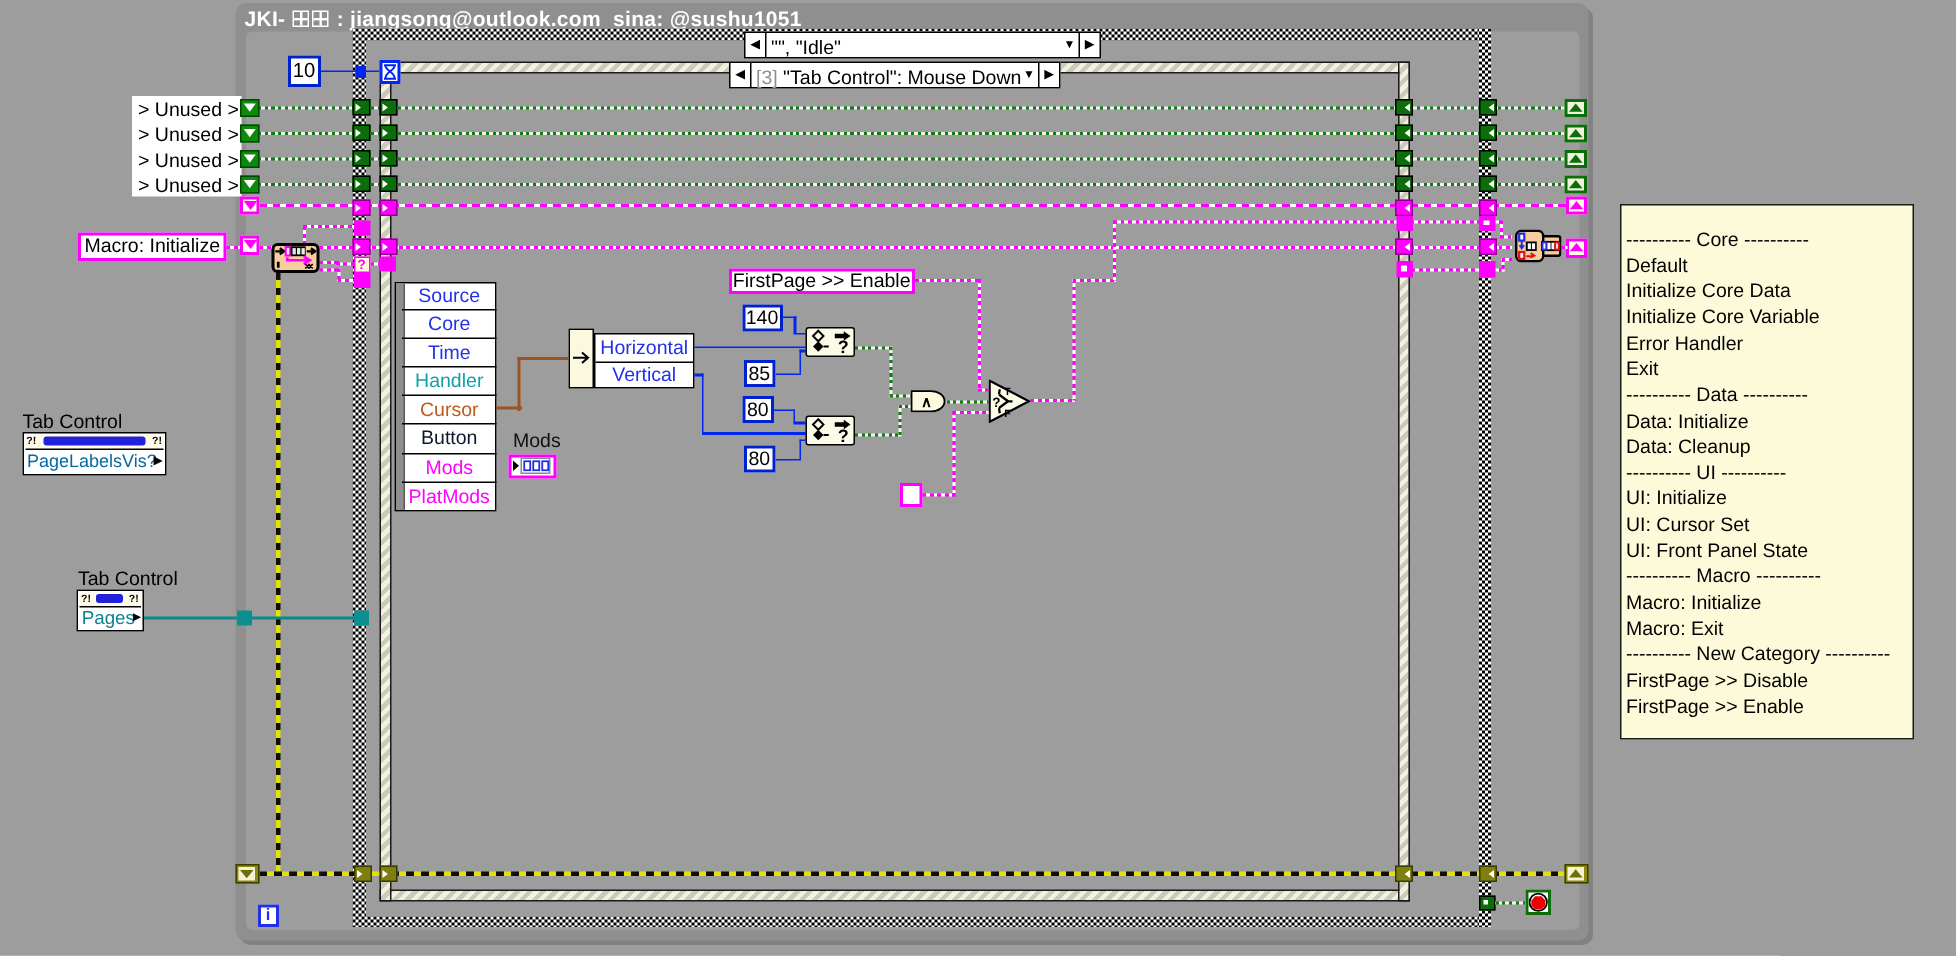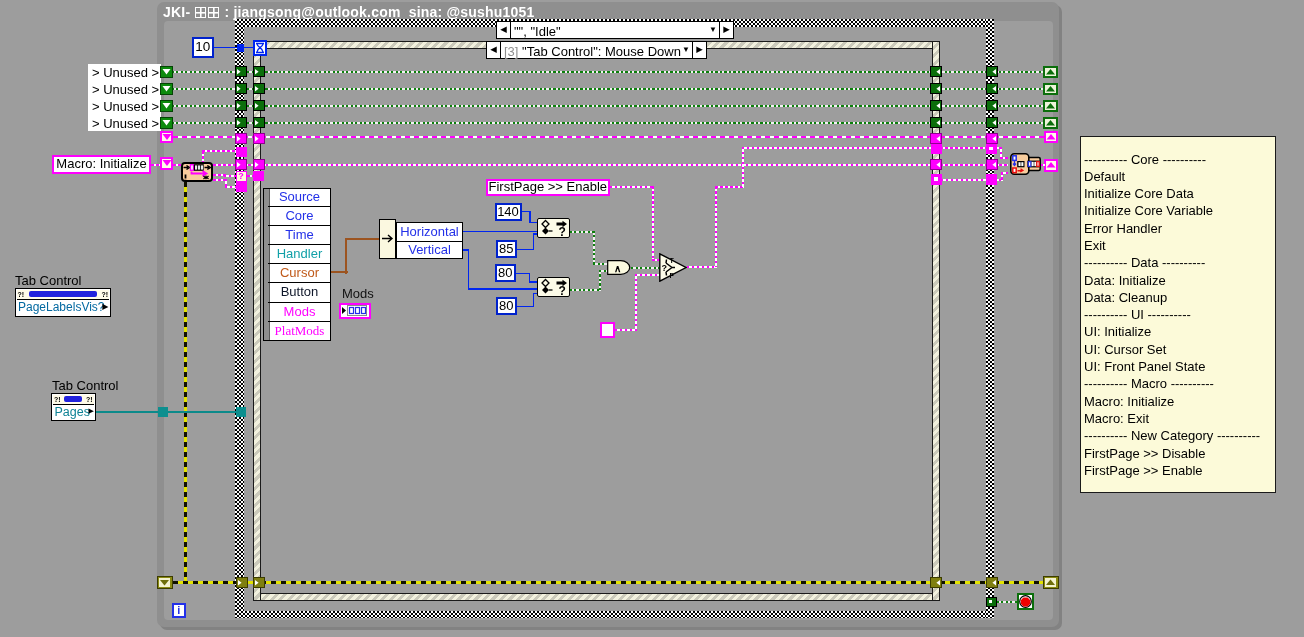--- a/index.html
+++ b/index.html
@@ -194,21 +194,21 @@
  <div class="a" style="left:0;top:0;width:4.5px;height:151.5px;background:#8f8f8f;border-right:1px solid #5a5a5a;"></div>
 </div>
 <div class="a" style="left:268px;top:187.5px;width:63px;height:153.5px;font-size:13px;text-align:center;box-sizing:border-box;">
  <div style="height:19.2px;line-height:18.5px;border-bottom:1px solid #000;box-sizing:border-box;color:#2330e8;">Source</div>
  <div style="height:19.2px;line-height:18.5px;border-bottom:1px solid #000;box-sizing:border-box;color:#2330e8;">Core</div>
  <div style="height:19.2px;line-height:18.5px;border-bottom:1px solid #000;box-sizing:border-box;color:#2330e8;">Time</div>
  <div style="height:19.2px;line-height:18.5px;border-bottom:1px solid #000;box-sizing:border-box;color:#12a0a8;">Handler</div>
  <div style="height:19.2px;line-height:18.5px;border-bottom:1px solid #000;box-sizing:border-box;color:#c05a1a;">Cursor</div>
  <div style="height:19.2px;line-height:18.5px;border-bottom:1px solid #000;box-sizing:border-box;color:#0f172a;">Button</div>
  <div style="height:19.2px;line-height:18.5px;border-bottom:1px solid #000;box-sizing:border-box;color:#ff00ff;">Mods</div>
- <div style="height:18px;line-height:17px;color:#ff00ff;font-family:Liberation Serif, serif;">PlatMods</div>
+ <div style="height:18px;line-height:17px;color:#ff00ff;">PlatMods</div>
 </div>
 
 <div class="a t13" style="left:342px;top:285px;color:#111;">Mods</div>
 <div class="a" style="left:339px;top:302.5px;width:32px;height:16px;background:#fff;border:2.5px solid #ff00ff;box-sizing:border-box;">
  <svg width="27" height="11">
         <path d="M1 2l4 3.5-4 3.5z" fill="#000"></path>
         <rect x="6.5" y="0.5" width="19" height="10" fill="#fff" stroke="#888" stroke-width="1"></rect>
         <rect x="8.5" y="2.5" width="4" height="6" fill="#fff" stroke="#2330e8" stroke-width="1.2"></rect>
         <rect x="14.5" y="2.5" width="4" height="6" fill="#fff" stroke="#2330e8" stroke-width="1.2"></rect>
         <rect x="20.5" y="2.5" width="4" height="6" fill="#fff" stroke="#2330e8" stroke-width="1.2"></rect>

